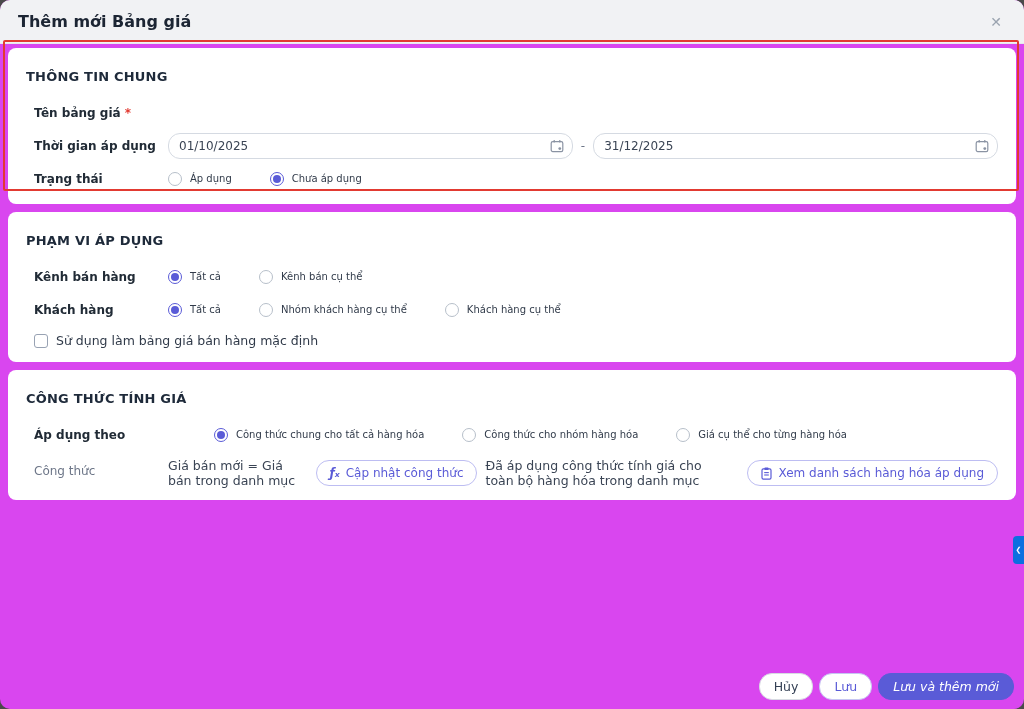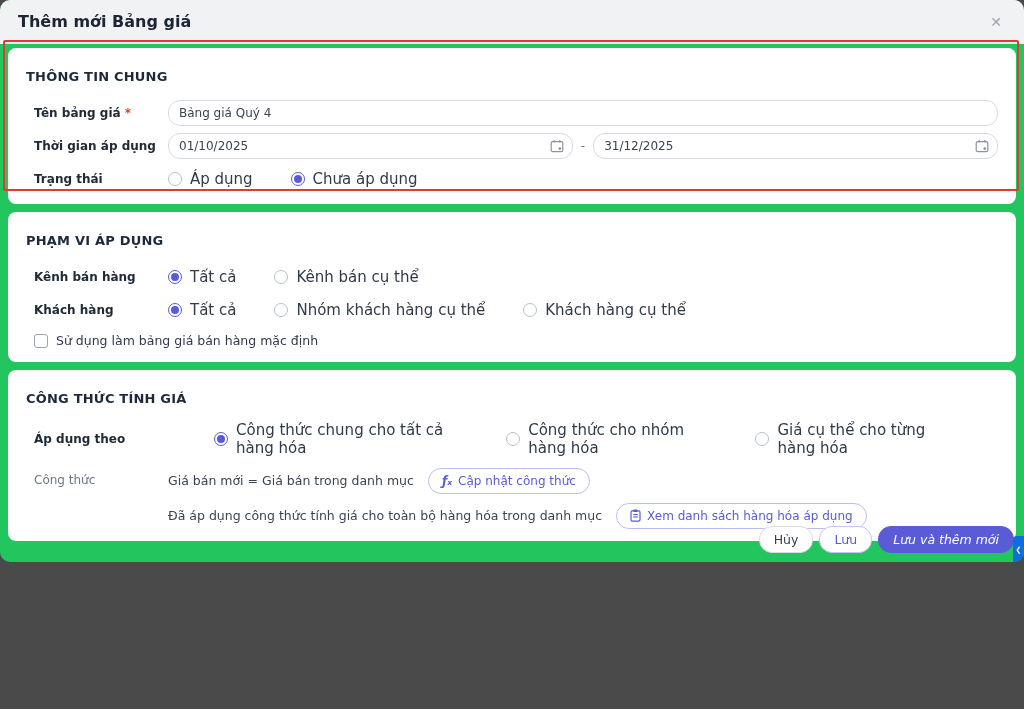--- a/index.html
+++ b/index.html
@@ -1,18 +1,18 @@
 <!DOCTYPE html>
 <html><head>
 <meta charset="utf-8">
 <style>
   html,body{margin:0;padding:0;background:#4a4a4a;}
   *{box-sizing:border-box;}
   .modal{
-    position:relative;width:1024px;height:562px;background:#22c55e;
+    position:relative;width:1024px;height:709px;background:#d946ef;
     border-radius:10px;overflow:hidden;
     font-family:"DejaVu Sans","Liberation Sans",sans-serif;color:#212b36;
   }
   
   .modal-header{
     height:44px;background:#f1f2f4;display:flex;align-items:center;
     justify-content:space-between;padding:0 18px;border-bottom:1px solid #e6e8ec;
   }
   .modal-title{font-size:16px;font-weight:bold;color:#1c2533;}
   .close-btn{color:#9aa3af;font-size:14px;line-height:1;cursor:pointer;padding:4px;}
@@ -35,35 +35,35 @@
   .txt{
     height:26px;border:1px solid #d5dae2;border-radius:12px;background:#fff;
     padding:0 10px;font-size:12px;color:#3a4454;outline:none;width:100%;
     font-family:inherit;
   }
   .datebox{position:relative;flex:1;display:flex;align-items:flex-start;}
   .datebox .txt{padding-right:30px;}
   .cal{position:absolute;right:9px;top:6px;pointer-events:none;}
   .dash{padding:0 8px;color:#6d7688;font-size:12px;}
   
-  .radio{display:inline-flex;align-items:center;gap:8px;margin-right:38px;font-size:15px;color:#303a49;cursor:pointer;}
+  .radio{display:inline-flex;align-items:center;gap:8px;margin-right:38px;font-size:10px;color:#303a49;cursor:pointer;}
   .rb{width:14px;height:14px;border-radius:50%;border:1.5px solid #b7bfca;background:#fff;position:relative;flex:0 0 14px;}
   .rb.on{border-color:#5a5bd7;}
   .rb.on::after{content:'';position:absolute;inset:2px;border-radius:50%;background:#5a5bd7;}
   .chk-row{display:flex;align-items:center;gap:8px;margin:10px 0 2px 8px;font-size:12.5px;color:#303a49;cursor:pointer;}
   .cb{width:14px;height:14px;border:1.5px solid #98a2b3;border-radius:3px;background:#fff;flex:0 0 14px;}
   
   .ftext{font-size:12.5px;color:#3a4454;margin-right:14px;}
   .pill-btn{
     display:inline-flex;align-items:center;gap:6px;height:26px;padding:0 13px;
     background:#fff;border:1px solid #bdbdf2;border-radius:13px;color:#5a5bd7;
     font-size:12px;cursor:pointer;white-space:nowrap;font-family:inherit;
   }
   .fx{font-style:italic;font-weight:bold;font-size:12px;}
-  .formula-lines{flex:1;display:flex;flex-direction:column;gap:8px;}
+  .formula-lines{flex:1;display:flex;flex-direction:row;gap:8px;}
   .fline{display:flex;align-items:center;min-height:27px;}
   
   .footer{position:absolute;right:10px;bottom:9px;display:flex;gap:6px;z-index:4;justify-content:space-between;}
   .btn{
     height:27px;padding:0 14px;border-radius:13px;font-size:12.5px;cursor:pointer;
     display:inline-flex;align-items:center;font-family:inherit;
   }
   .btn-cancel{background:#fff;border:1px solid #d7dbe2;color:#344054;}
   .btn-save{background:#fff;border:1px solid #c6c5f2;color:#5a5bd7;}
   .btn-primary{background:#5a5bd7;border:1px solid #5a5bd7;color:#fff;font-style:italic;}
@@ -88,23 +88,20 @@
 
   <div class="cards">
 
     <section class="card">
       <h3>THÔNG TIN CHUNG</h3>
 
       <div class="row">
         <div class="lbl">
           <span>Tên bảng giá</span>
           <span class="req">*</span>
-        </div>
-        <div class="ctrl">
-          <input class="txt" type="text" value="Bảng giá Quý 4" style="">
         </div>
       </div>
 
       <div class="row">
         <div class="lbl">Thời gian áp dụng</div>
         <div class="ctrl">
           <div class="datebox">
             <input class="txt" type="text" value="01/10/2025" style="">
             <svg class="cal" width="14" height="14" viewBox="0 0 14 14" fill="none">
               <rect x="1.2" y="2.6" width="11.6" height="10" rx="1.6" stroke="#8a93a3" stroke-width="1.2"></rect>

